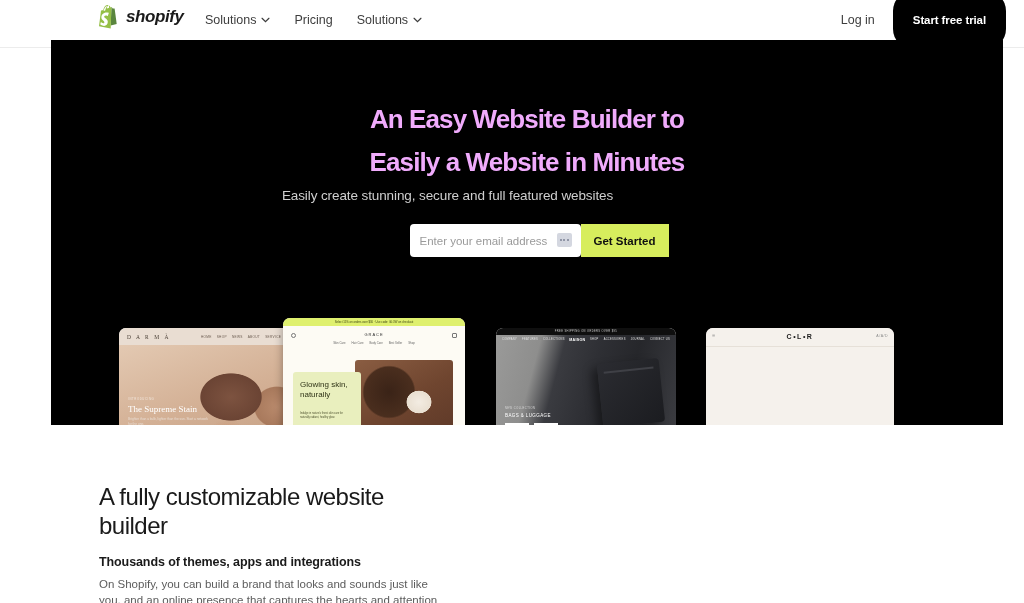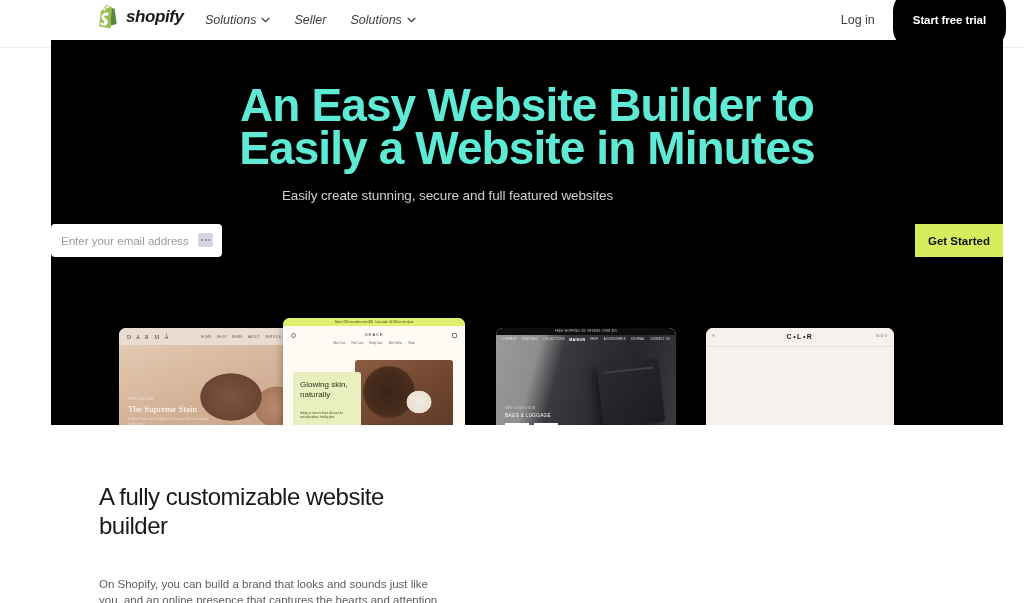--- a/index.html
+++ b/index.html
@@ -14,47 +14,47 @@
   
   .header {
     position:absolute; top:0; left:0; width:1024px; height:48px;
     background:#fff; border-bottom:1px solid #ececec;
     display:flex; align-items:center;
   }
   .logo-wrap { position:absolute; left:99px; top:5px; display:flex; align-items:center; gap:6px; }
   .logo-mark { width:21px; height:24px; display:block; }
   .logo-text { font-size:17px; font-weight:bold; color:#1a1a1a; letter-spacing:-0.4px; font-style:italic; }
   .nav { position:absolute; left:205px; top:0; height:40px; display:flex; align-items:center; gap:24px; }
-  .nav-item { display:flex; align-items:center; gap:5px; font-size:12.5px; color:#3d3d3d; cursor:pointer;font-style:italic; }
+  .nav-item { display:flex; align-items:center; gap:5px; font-size:12.5px; color:#3d3d3d; cursor:pointer; }
   .chev { width:9px; height:6px; display:block; }
   .hdr-right { position:absolute; right:18px; top:0; height:40px; display:flex; align-items:center; gap:18px;margin-left:40px; }
   .login { font-size:12.5px; color:#3d3d3d; cursor:pointer; }
   .cta-btn {
     background:#000; color:#fff; font-size:11.5px; font-weight:bold;
     border:none; border-radius:20px; padding:23px 20px; cursor:pointer;
     letter-spacing:-0.1px;
   }
 
   
   .hero {
     position:absolute; left:51px; top:40px; width:952px; height:385px;
     background:#000; overflow:hidden;
   }
   .hero-h1 {
-    position:absolute; top:44px; left:0; width:952px; text-align:center;
-    color:#5eead4; font-size:46px; line-height:43px; font-weight:bold;
+    position:absolute; top:58px; left:0; width:952px; text-align:center;
+    color:#f0abfc; font-size:26px; line-height:43px; font-weight:bold;
     letter-spacing:-0.9px;
   }
   .hero-sub {
     position:absolute; top:148px; left:0; width:793px; text-align:center;
     color:#cfcfcf; font-size:13.5px; letter-spacing:-0.1px;
   }
   .hero-form {
-    position:absolute; top:184px; left:0; width:952px;
-    display:flex; justify-content:space-between; 
+    position:absolute; top:184px; left:12px; width:952px;
+    display:flex; justify-content:center; 
   }
   .email-box {
     position:relative; width:171px; height:33px; background:#fff;
     border-radius:4px; display:flex; align-items:center; padding:0 10px;
   }
   .email-box input {
     border:none; outline:none; width:128px; font-size:11.5px;
     color:#8a8a8a; font-family:"Liberation Sans", sans-serif; background:transparent;
   }
   .email-box input::placeholder { color:#9a9a9a; }
@@ -180,21 +180,21 @@
     </div>
 
     <div class="nav">
       <div class="nav-item">
         <span>Solutions</span>
         <svg class="chev" viewBox="0 0 10 7">
             <path d="M1 1.5L5 5.5L9 1.5" stroke="#3d3d3d" stroke-width="1.4" fill="none" stroke-linecap="round"></path>
           </svg>
       </div>
       <div class="nav-item">
-        <span>Seller</span>
+        <span>Pricing</span>
       </div>
       <div class="nav-item">
         <span>Solutions</span>
         <svg class="chev" viewBox="0 0 10 7">
             <path d="M1 1.5L5 5.5L9 1.5" stroke="#3d3d3d" stroke-width="1.4" fill="none" stroke-linecap="round"></path>
           </svg>
       </div>
     </div>
 
     <div class="hdr-right">
@@ -313,17 +313,18 @@
           
           
         </div>
       </div>
 
     </div>
   </div>
 
   <div class="sec2">
     <h2 class="sec2-h2">A fully customizable website builder</h2>
+    <div class="sec2-h3">Thousands of themes, apps and integrations</div>
     <p class="sec2-p">On Shopify, you can build a brand that looks and sounds just like you, and an online presence that captures the hearts and attention of your customers</p>
 
   </div>
 
 </div>
 
 </body></html>

